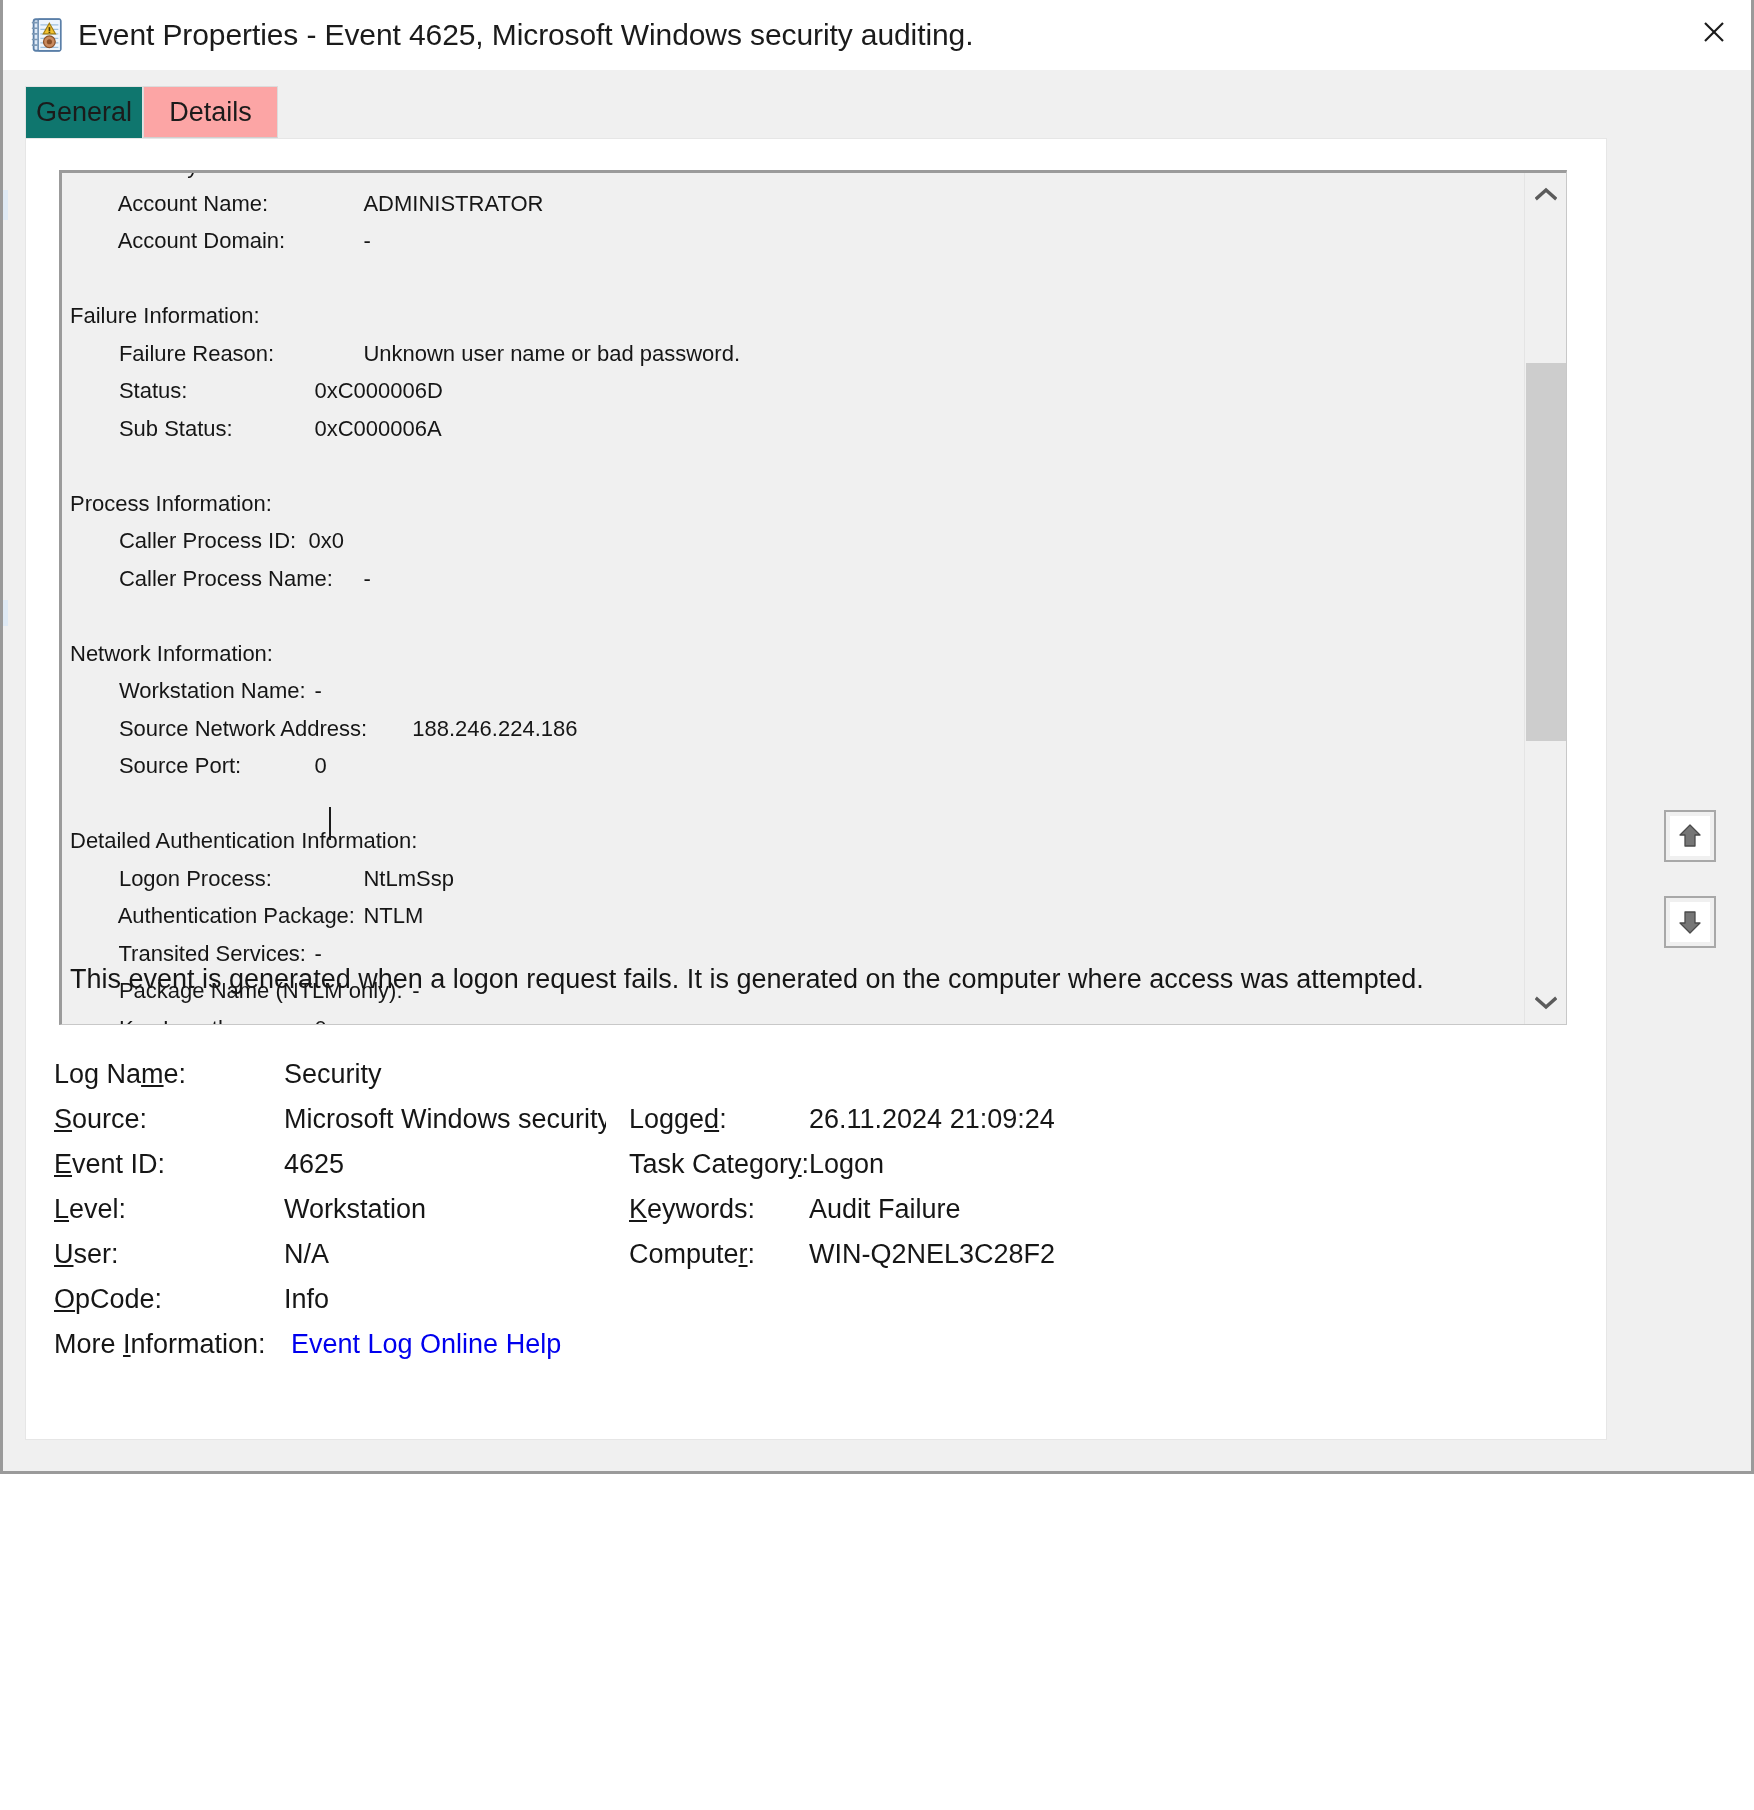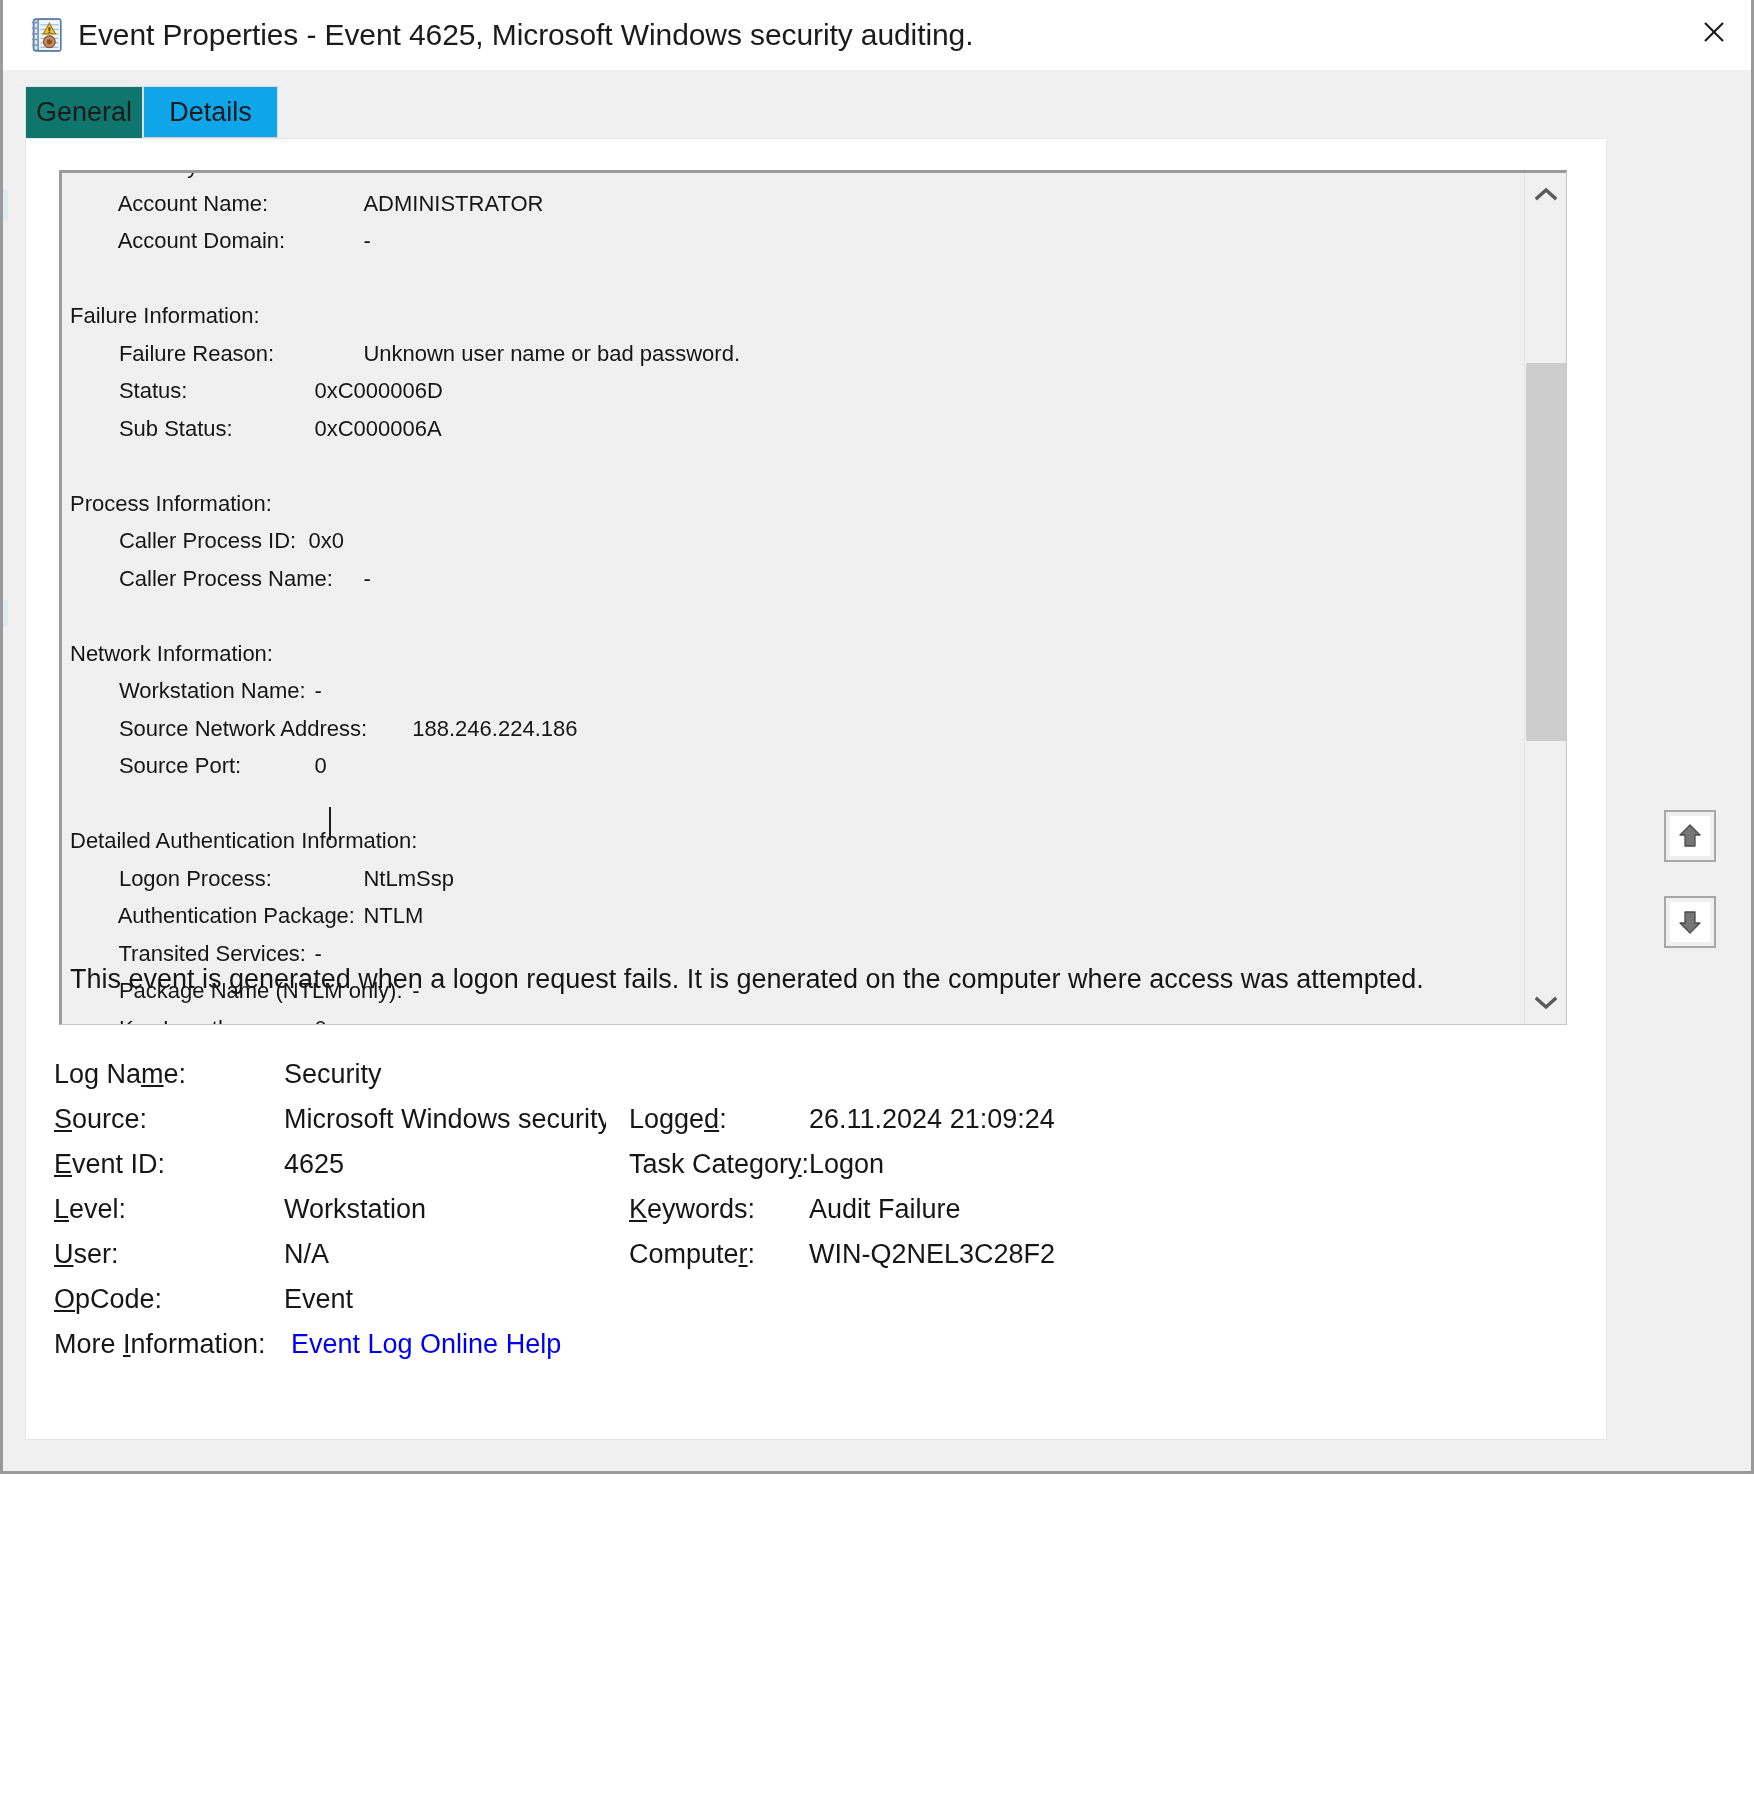--- a/index.html
+++ b/index.html
@@ -80,21 +80,21 @@
     font-size: 27px;
     color: #1b1b1b;
   }
   .tab.active {
     background: #0f766e;
     border: 1px solid #e2e2e2;
     border-bottom: none;
     z-index: 2;
   }
   .tab.inactive {
-    background: #0ea5e9;
+    background: #fca5a5;
     border: 1px solid #dcdcdc;
     border-bottom: 1px solid #d0d0d0;
   }
   #tab-general { left: 22px;  width: 118px; }
   #tab-details { left: 140px; width: 135px; }
 
   
   .panel {
     position: absolute;
     left: 22px;
@@ -406,21 +406,21 @@
 
       <div class="meta-row">
         <span class="meta-label"><u class="mn">U</u>ser:</span>
         <span class="meta-value">N/A</span>
         <span class="meta-label-r">Compute<u class="mn">r</u>:</span>
         <span class="meta-value-r">WIN-Q2NEL3C28F2</span>
       </div>
 
       <div class="meta-row">
         <span class="meta-label"><u class="mn">O</u>pCode:</span>
-        <span class="meta-value">Event</span>
+        <span class="meta-value">Info</span>
       </div>
 
       <div class="meta-row more">
         <span class="more-label">More <u class="mn">I</u>nformation:</span>
         <a class="more-link link">Event Log Online Help</a>
       </div>
 
     </div>
   </div>
 

